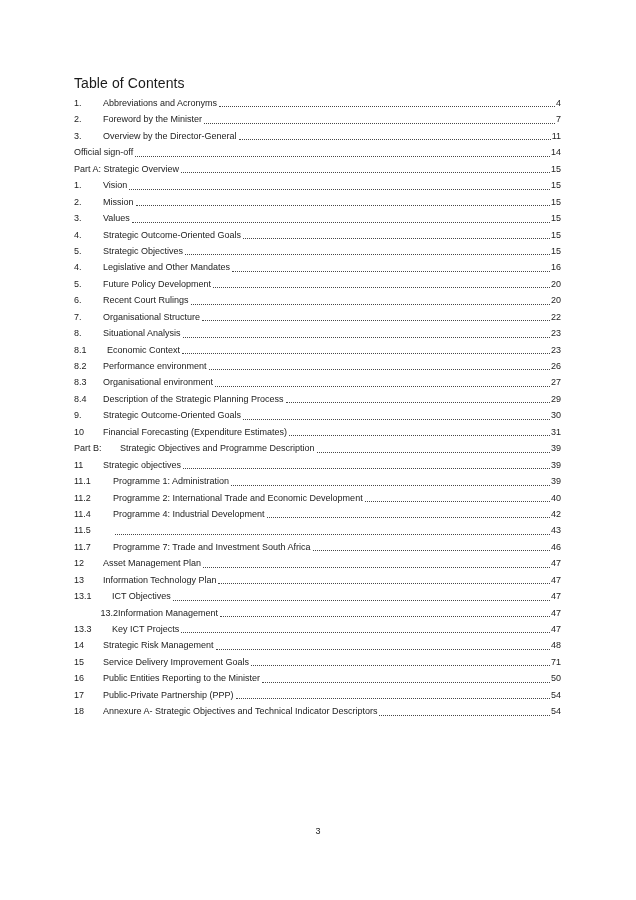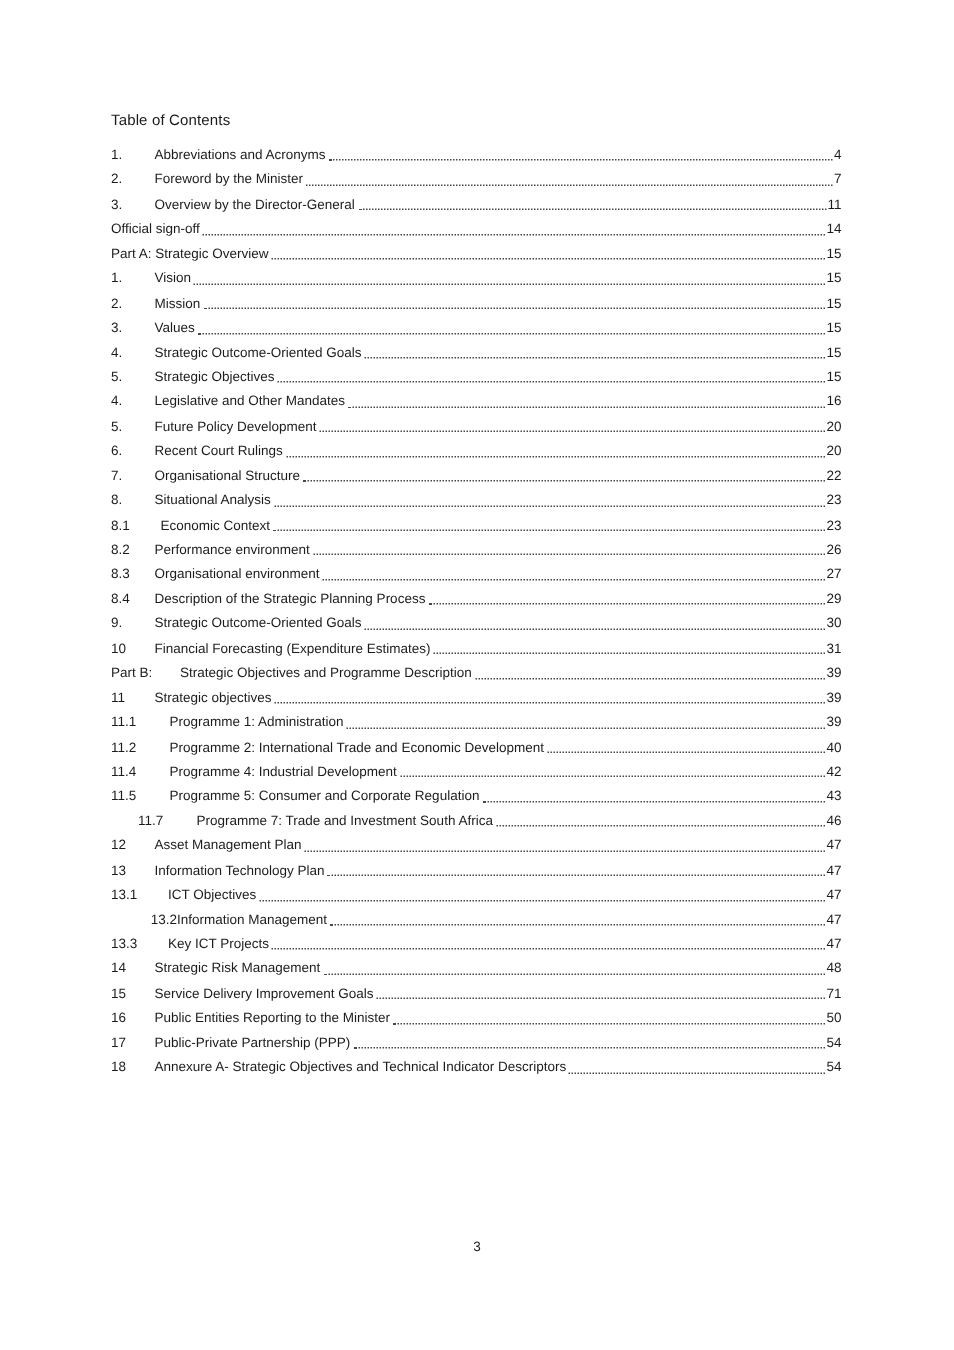--- a/index.html
+++ b/index.html
@@ -9,21 +9,21 @@
     height: 900px;
     background: #ffffff;
     font-family: "Liberation Sans", sans-serif;
     color: #1c1c1c;
     overflow: hidden;
   }
   .doc-title {
     position: absolute;
     left: 74px;
     top: 75px;
-    font-size: 10px;
+    font-size: 14px;
     font-weight: 400;
     letter-spacing: 0.1px;
     color: #1a1a1a;
     margin: 0;
   }
   .toc-list {
     position: absolute;
     left: 74px;
     top: 95px;
     width: 487px;
@@ -215,26 +215,25 @@
     <span class="toc-page">40</span>
   </div>
       <div class="toc-row">
     <span class="toc-num" style="width: 39px;">11.4</span>
     <span class="toc-label">Programme 4: Industrial Development</span>
     <span class="toc-dots"></span>
     <span class="toc-page">42</span>
   </div>
       <div class="toc-row">
     <span class="toc-num" style="width: 39px;">11.5</span>
-    <span class="toc-label">Programme 5: Consumer and Corporate Regulation</span>
     <span class="toc-dots"></span>
     <span class="toc-page">43</span>
   </div>
       <div class="toc-row">
-    <span class="toc-num" style="width: 39px; margin-left: 18px;">11.7</span>
+    <span class="toc-num" style="width: 39px;">11.7</span>
     <span class="toc-label">Programme 7: Trade and Investment South Africa</span>
     <span class="toc-dots"></span>
     <span class="toc-page">46</span>
   </div>
       <div class="toc-row">
     <span class="toc-num" style="width: 29px;">12</span>
     <span class="toc-label">Asset Management Plan</span>
     <span class="toc-dots"></span>
     <span class="toc-page">47</span>
   </div>

